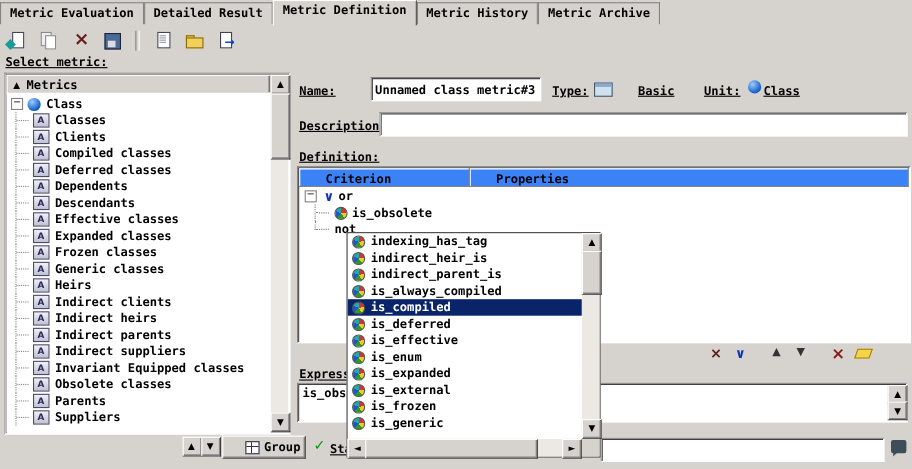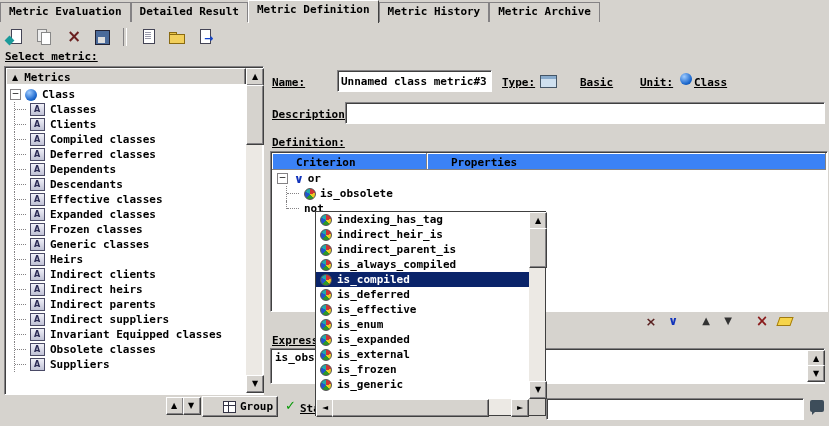--- a/index.html
+++ b/index.html
@@ -268,20 +268,25 @@
             <span class="tlabel">Invariant Equipped classes</span>
           </div>
           <div class="trow">
             <span class="tguide"></span>
             <span class="mico"></span>
             <span class="tlabel">Obsolete classes</span>
           </div>
           <div class="trow">
             <span class="tguide"></span>
             <span class="mico"></span>
+            <span class="tlabel">Parents</span>
+          </div>
+          <div class="trow">
+            <span class="tguide"></span>
+            <span class="mico"></span>
             <span class="tlabel">Suppliers</span>
           </div>
         </div>
     </div>
   </div>
 
   <div class="mini raised abs" style="left:166px;top:397px"><span class="g" style="padding:4px">▲</span></div>
   <div class="mini raised abs" style="left:183px;top:397px"><span class="g" style="padding:4px">▼</span></div>
   <div class="groupbtn raised">
     <span class="gridico"></span>

